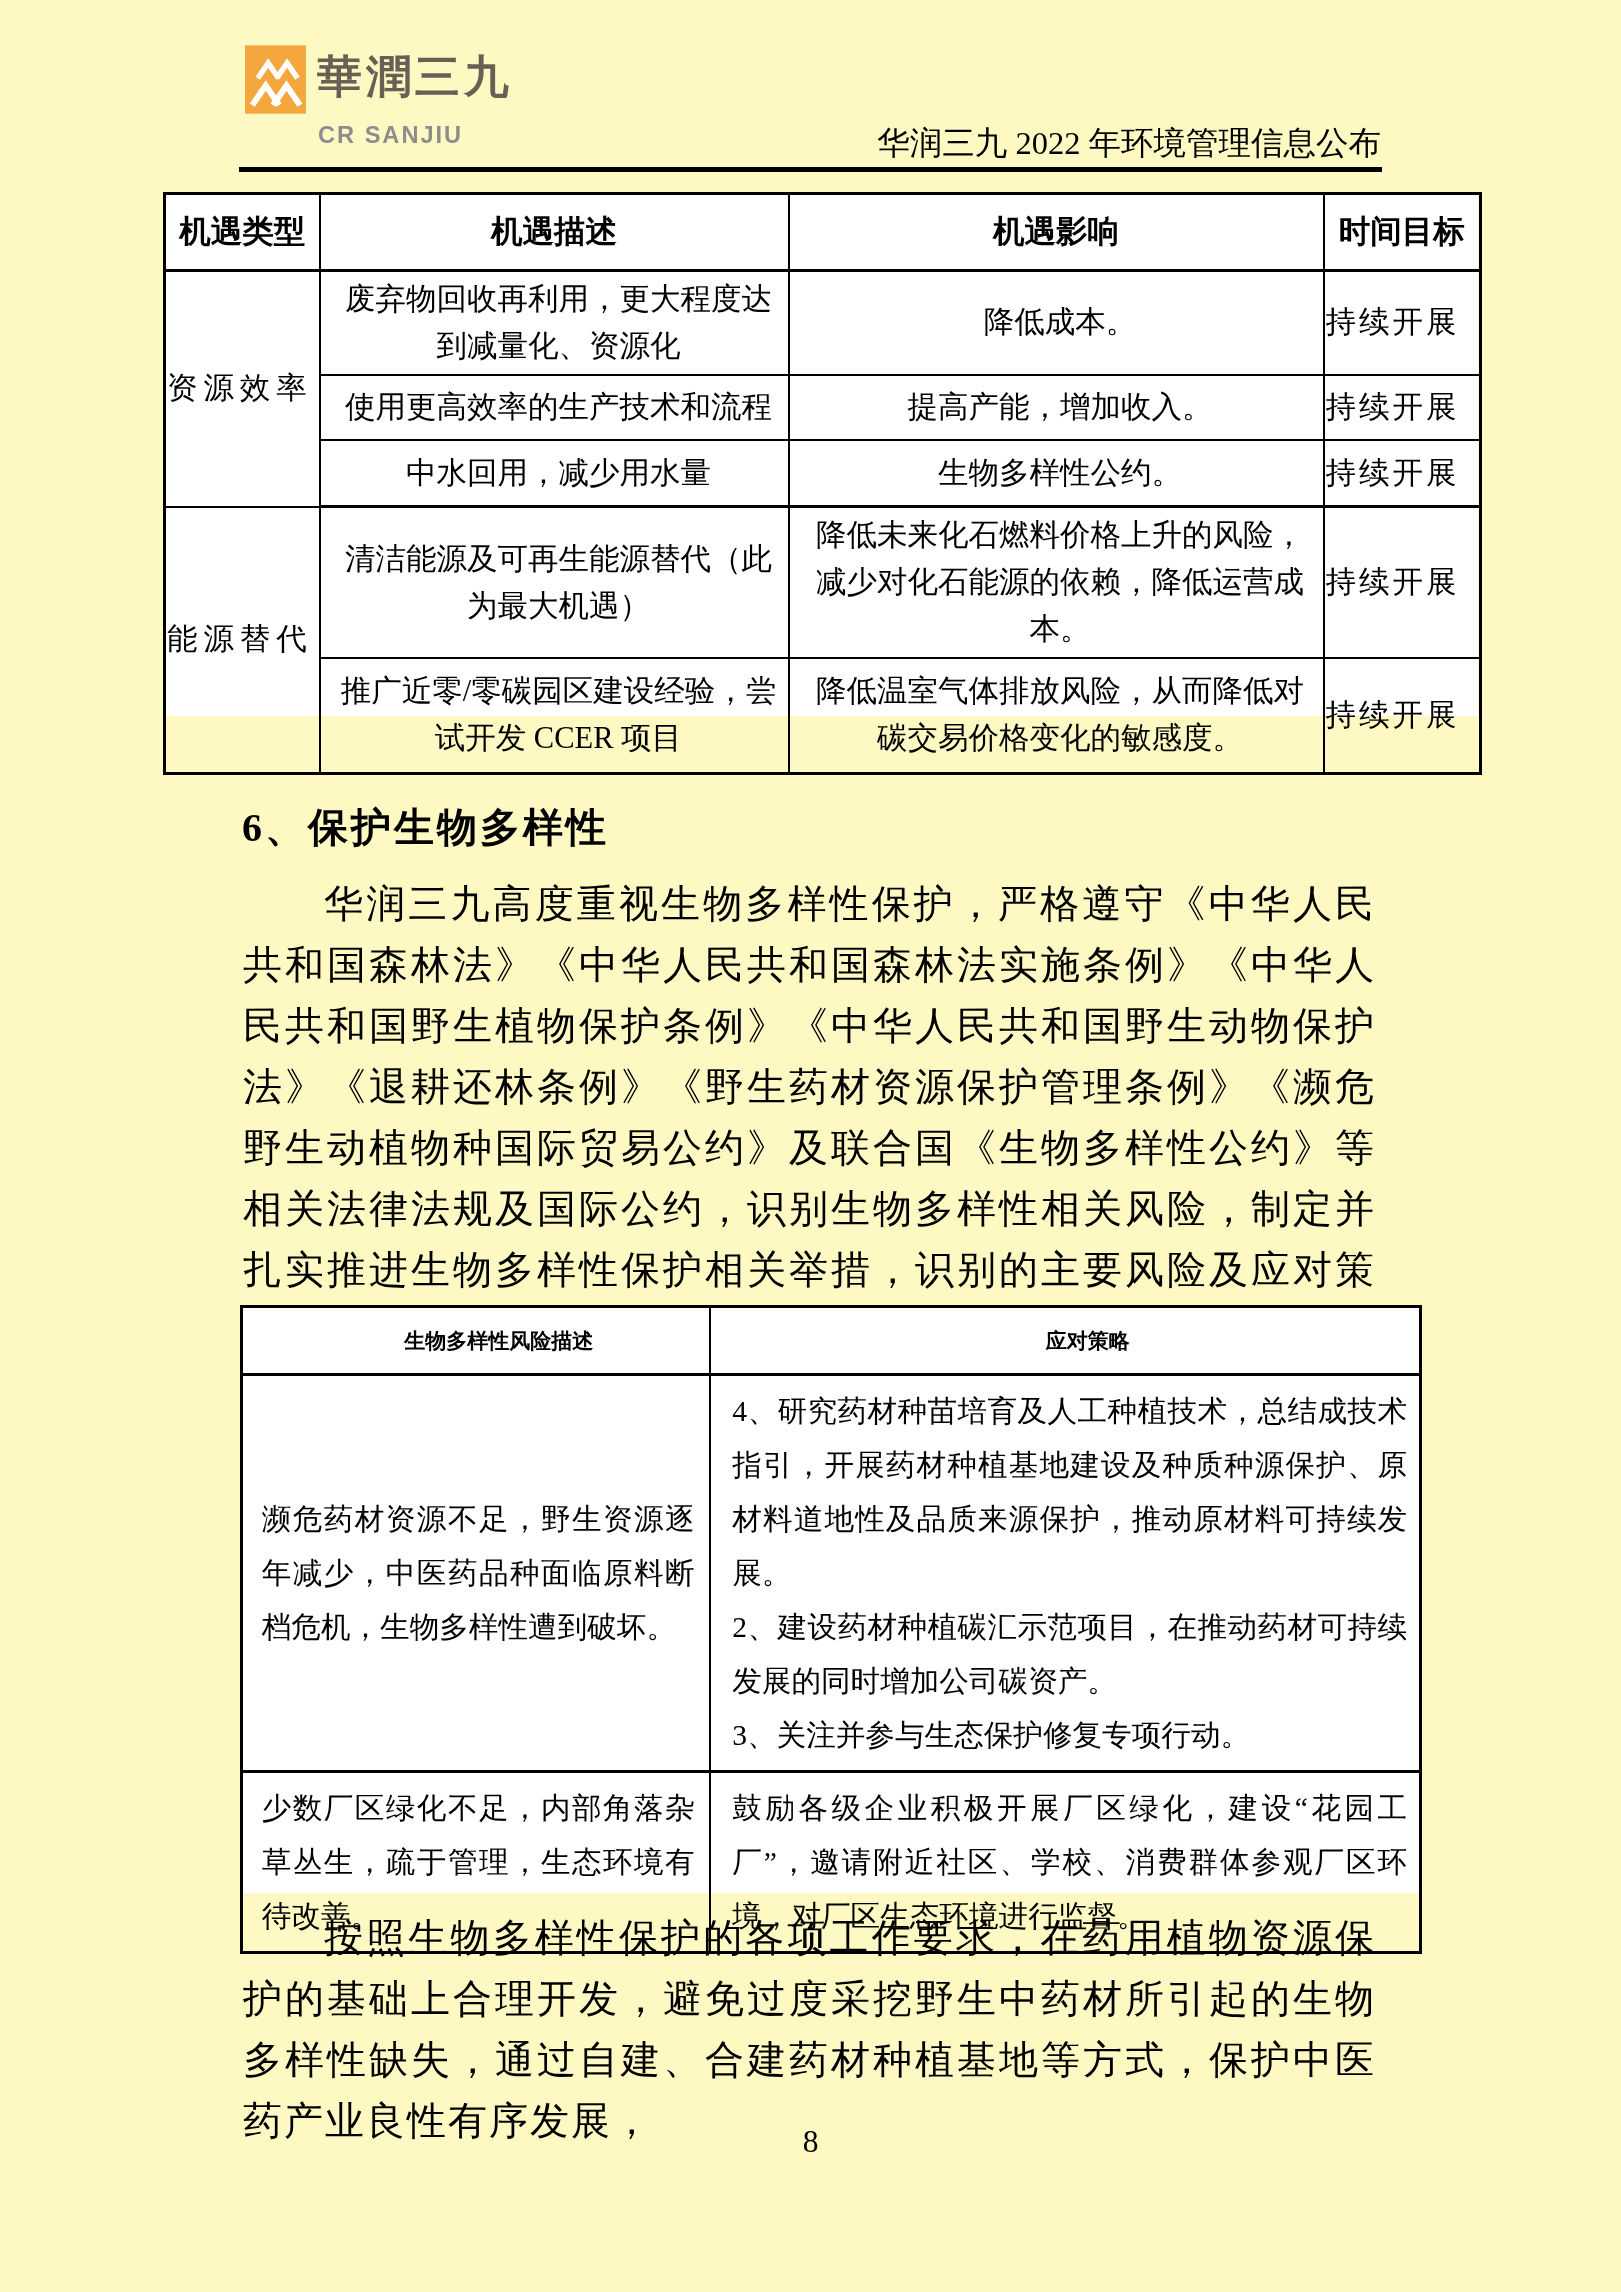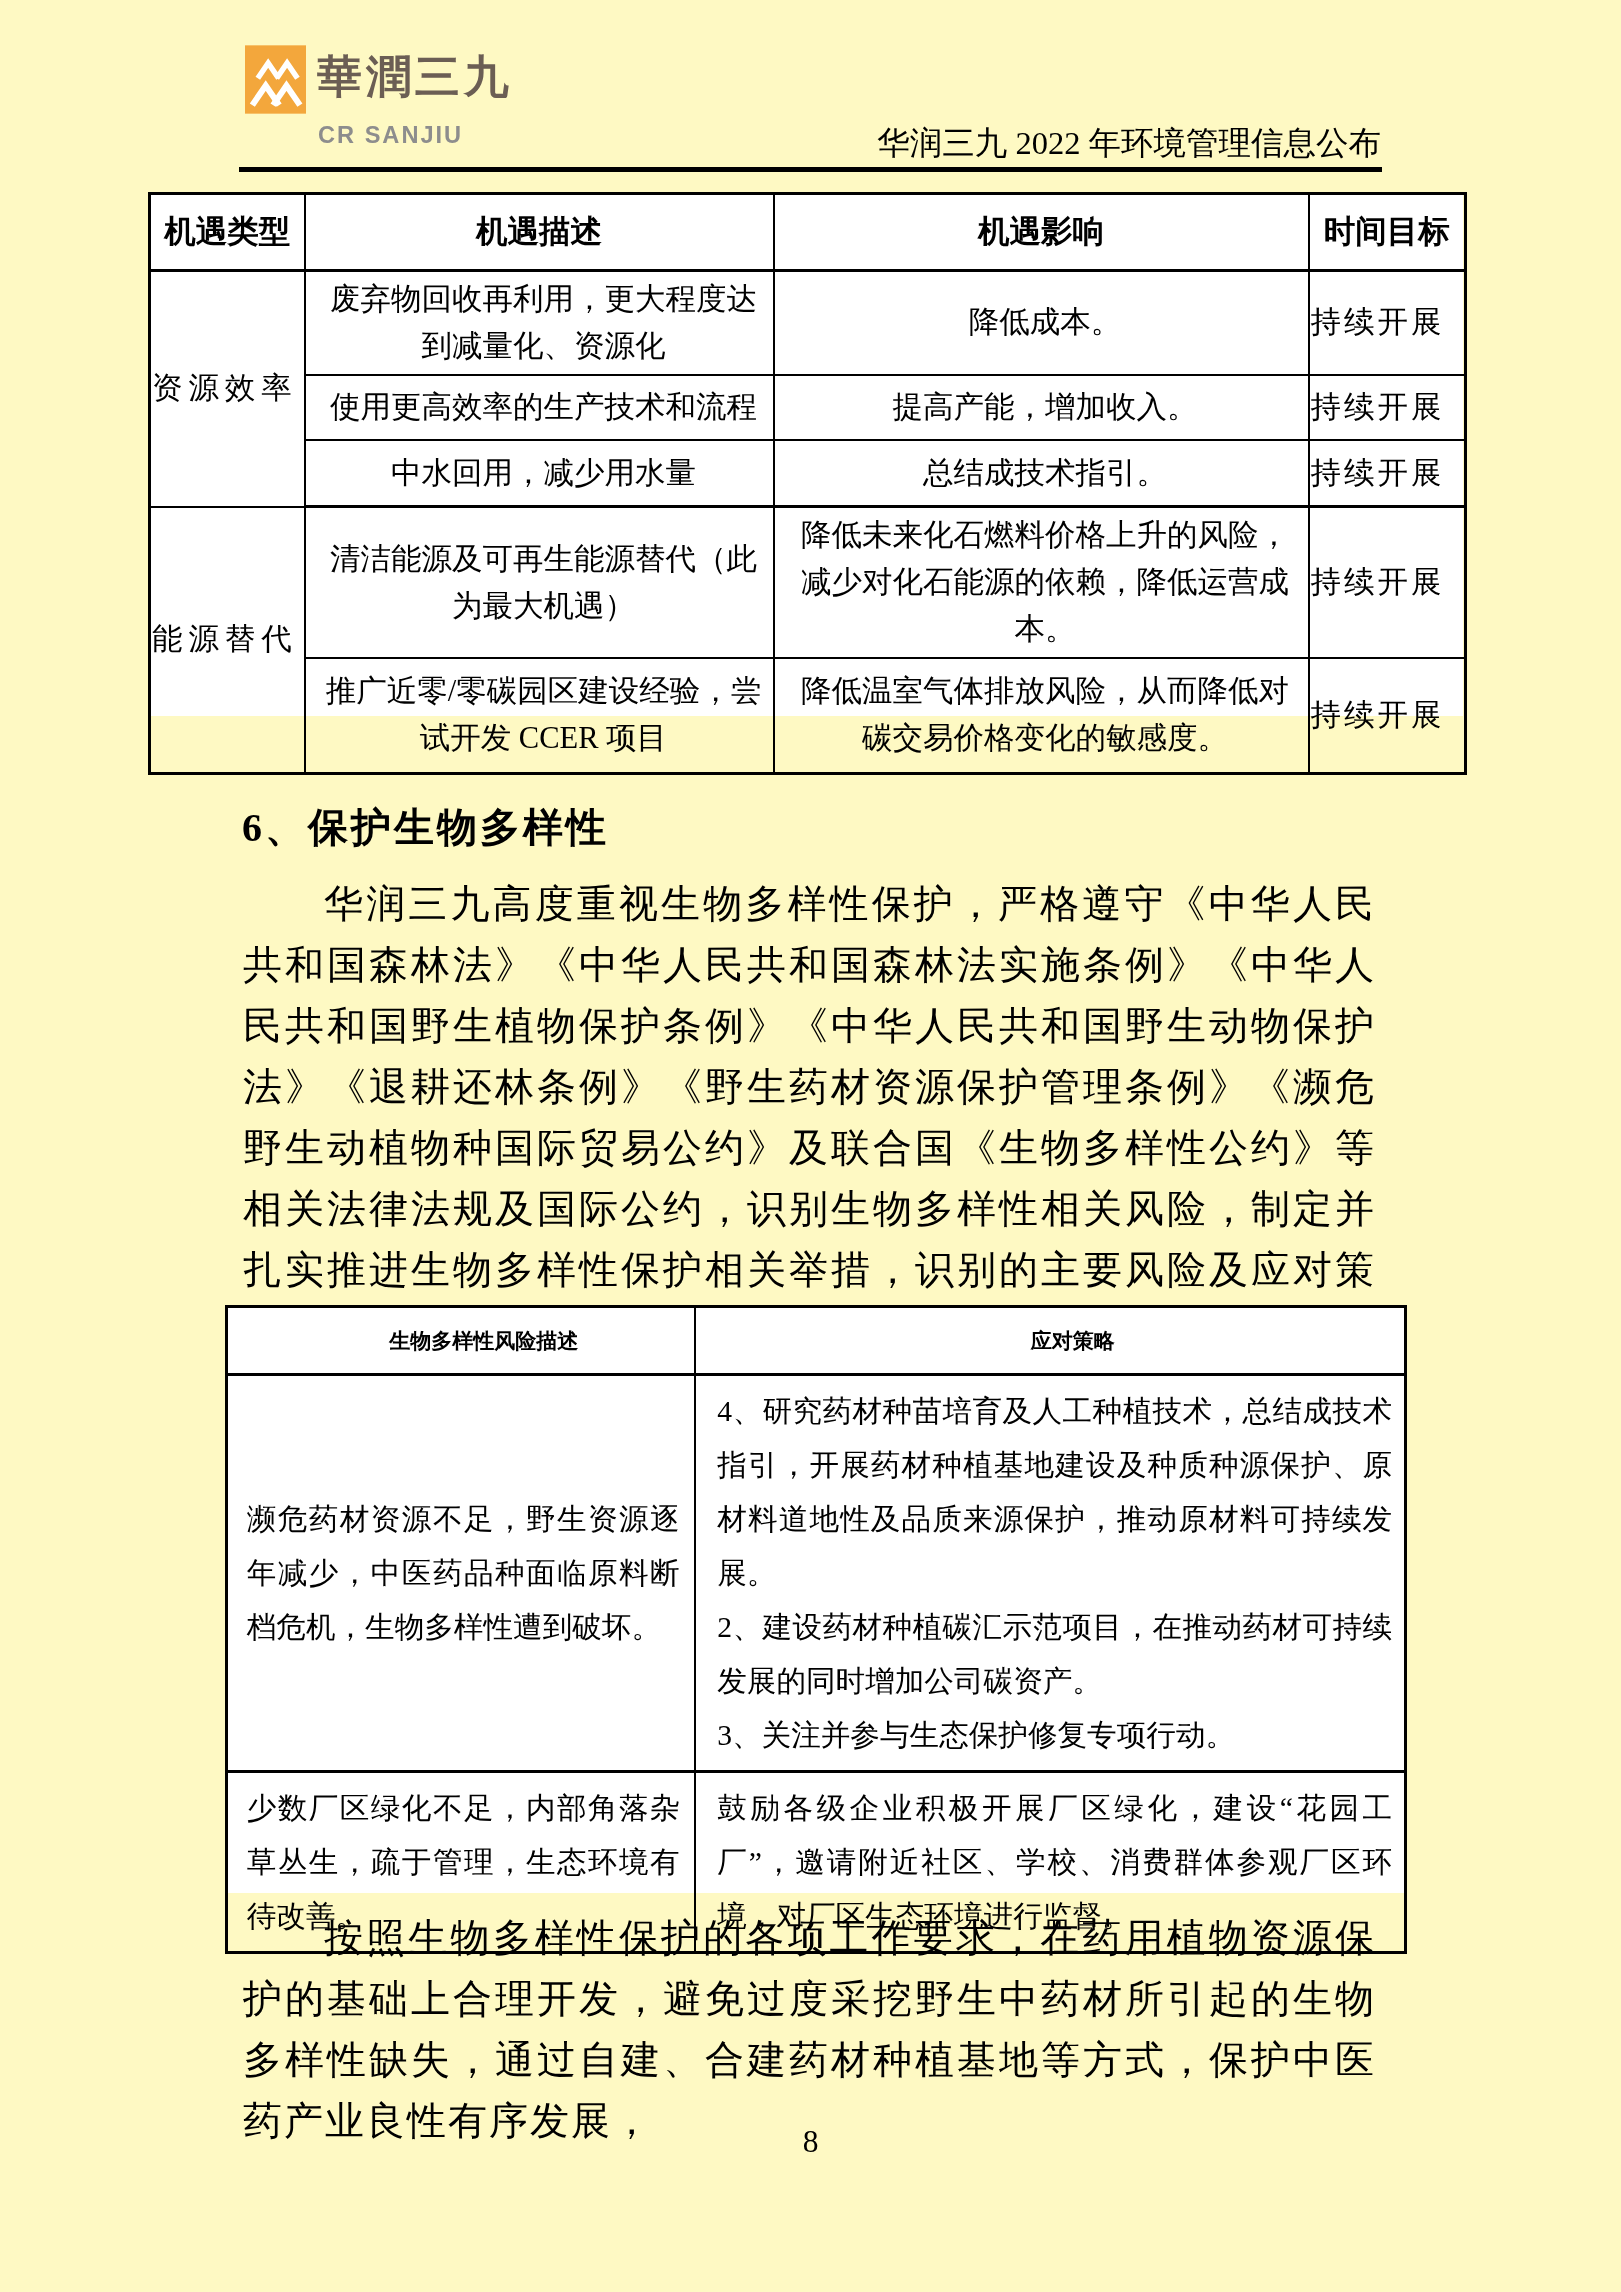--- a/index.html
+++ b/index.html
@@ -27,21 +27,21 @@
   .doc-title{
     position:absolute;top:124px;right:240px;
     font-size:32.5px;line-height:1.2;white-space:nowrap;
   }
   .header-rule{
     position:absolute;left:239px;top:167px;width:1143px;height:4.9px;background:#000;
   }
   
   table{border-collapse:collapse;table-layout:fixed;}
   td,th{border:2px solid #000;vertical-align:middle;word-break:break-all;}
-  .tbl{position:absolute;background:#fff;}
+  .tbl{position:absolute;background:#fff;margin-left:15px;}
   .tbl table{width:100%;height:100%;border:3.9px solid #000;}
   .tbl th{font-weight:bold;text-align:center;}
   
   .opp{left:148px;top:192px;width:1315px;height:524px;}
   .opp th{font-size:31.5px;border-bottom-width:3.9px;}
   .opp td{font-size:30.5px;line-height:47px;}
   .opp .c-type{text-align:left;letter-spacing:5.9px;}
   .opp .c-desc{text-align:center;padding:3.9px 7.9px 3.9px 16.7px;}
   .opp .c-impact{text-align:center;padding:3.9px 7.9px 3.9px 15.8px;}
   .opp .c-target{text-align:left;letter-spacing:3px;}
@@ -111,21 +111,21 @@
         <td class="c-impact">降低成本。</td>
         <td class="c-target">持续开展</td>
       </tr>
       <tr style="height:65px">
         <td class="c-desc">使用更高效率的生产技术和流程</td>
         <td class="c-impact">提高产能，增加收入。</td>
         <td class="c-target">持续开展</td>
       </tr>
       <tr style="height:67px" class="group-end">
         <td class="c-desc">中水回用，减少用水量</td>
-        <td class="c-impact">总结成技术指引。</td>
+        <td class="c-impact">生物多样性公约。</td>
         <td class="c-target">持续开展</td>
       </tr>
       <tr style="height:105px">
         <td class="c-type" rowspan="2">能源替代</td>
         <td class="c-desc">清洁能源及可再生能源替代（此为最大机遇）</td>
         <td class="c-impact">降低未来化石燃料价格上升的风险，减少对化石能源的依赖，降低运营成本。</td>
         <td class="c-target">持续开展</td>
       </tr>
       <tr style="height:115px">
         <td class="c-desc">推广近零/零碳园区建设经验，尝试开发 CCER 项目</td>

